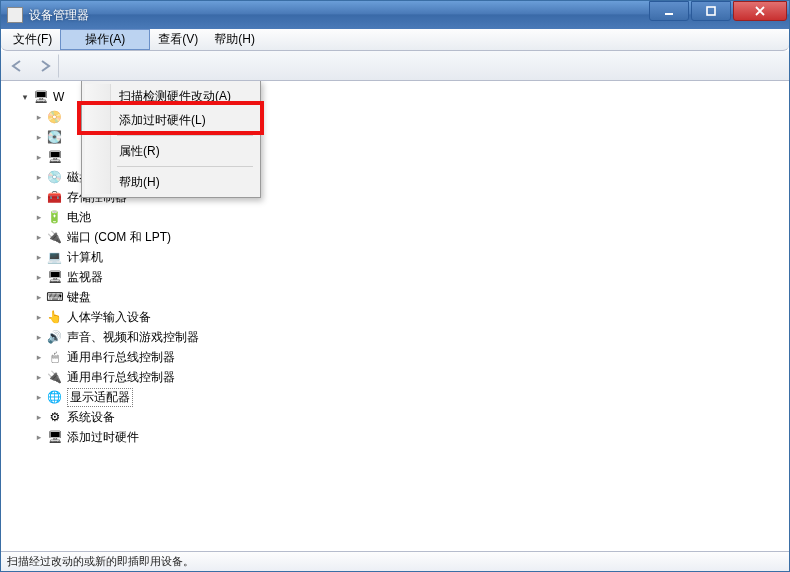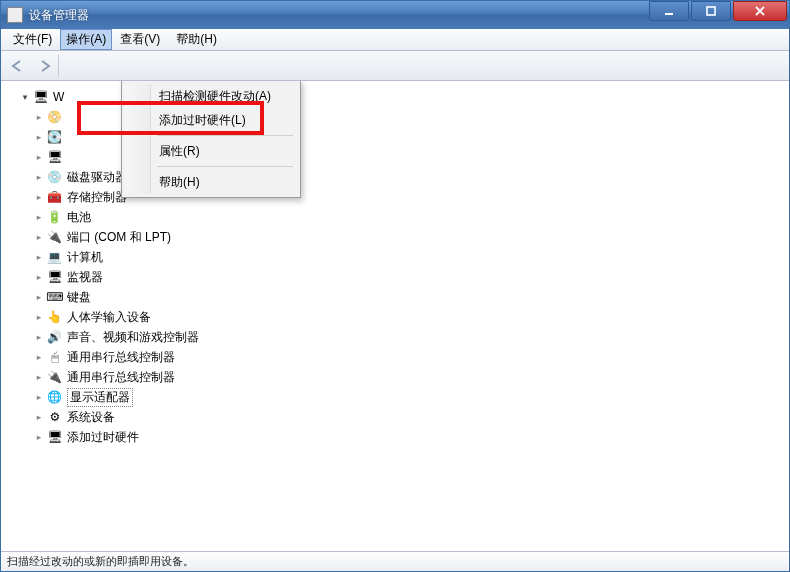--- a/index.html
+++ b/index.html
@@ -66,31 +66,32 @@
   .wbtn.close{ background: linear-gradient(to bottom,#e27070,#c83030); border:1px solid #9a2020; width:54px;}
   .wbtn svg { display:block; }
 
   .menubar {
     height: 22px;
     background: linear-gradient(to bottom,#fdfdfd,#e9edf2);
     border-bottom: 1px solid #b6bccc;
     display: flex;
     align-items: stretch;
     padding-left: 4px;
+    border-radius: 6px;
   }
   .menuitem {
     padding: 0 8px;
     display: flex;
     align-items: center;
     cursor: default;
   }
   .menuitem.open {
     background: #bcd3f1;
     border: 1px solid #6b90c8;
-    padding: 0 5px;
+    padding: 0 24px;
     text-align: center;
   }
 
   .toolbar {
     height: 30px;
     background: linear-gradient(to bottom,#f6f8fb,#e6eaf0);
     border-bottom: 1px solid #b6bccc;
     display: flex;
     align-items: center;
     padding-left: 4px;
@@ -352,21 +353,21 @@
             <span class="label">系统设备</span>
           </div>
           <div class="tree-row indent2">
             <span class="exp closed"></span>
             <span class="node-icon">🖥</span>
             <span class="label">添加过时硬件</span>
           </div>
         </div>
     </div>
 
-    <div class="dropdown" id="dd" style="left:80px; top:-1px; width:180px;margin-left:40px;">
+    <div class="dropdown" id="dd" style="left:80px; top:-1px; width:180px;">
       <div class="dd-gutter"></div>
       <div class="dd-item">
           <span>扫描检测硬件改动(A)</span>
         </div>
       <div class="dd-item">
           <span>添加过时硬件(L)</span>
         </div>
       <div class="dd-sep"></div>
       <div class="dd-item">
           <span>属性(R)</span>

